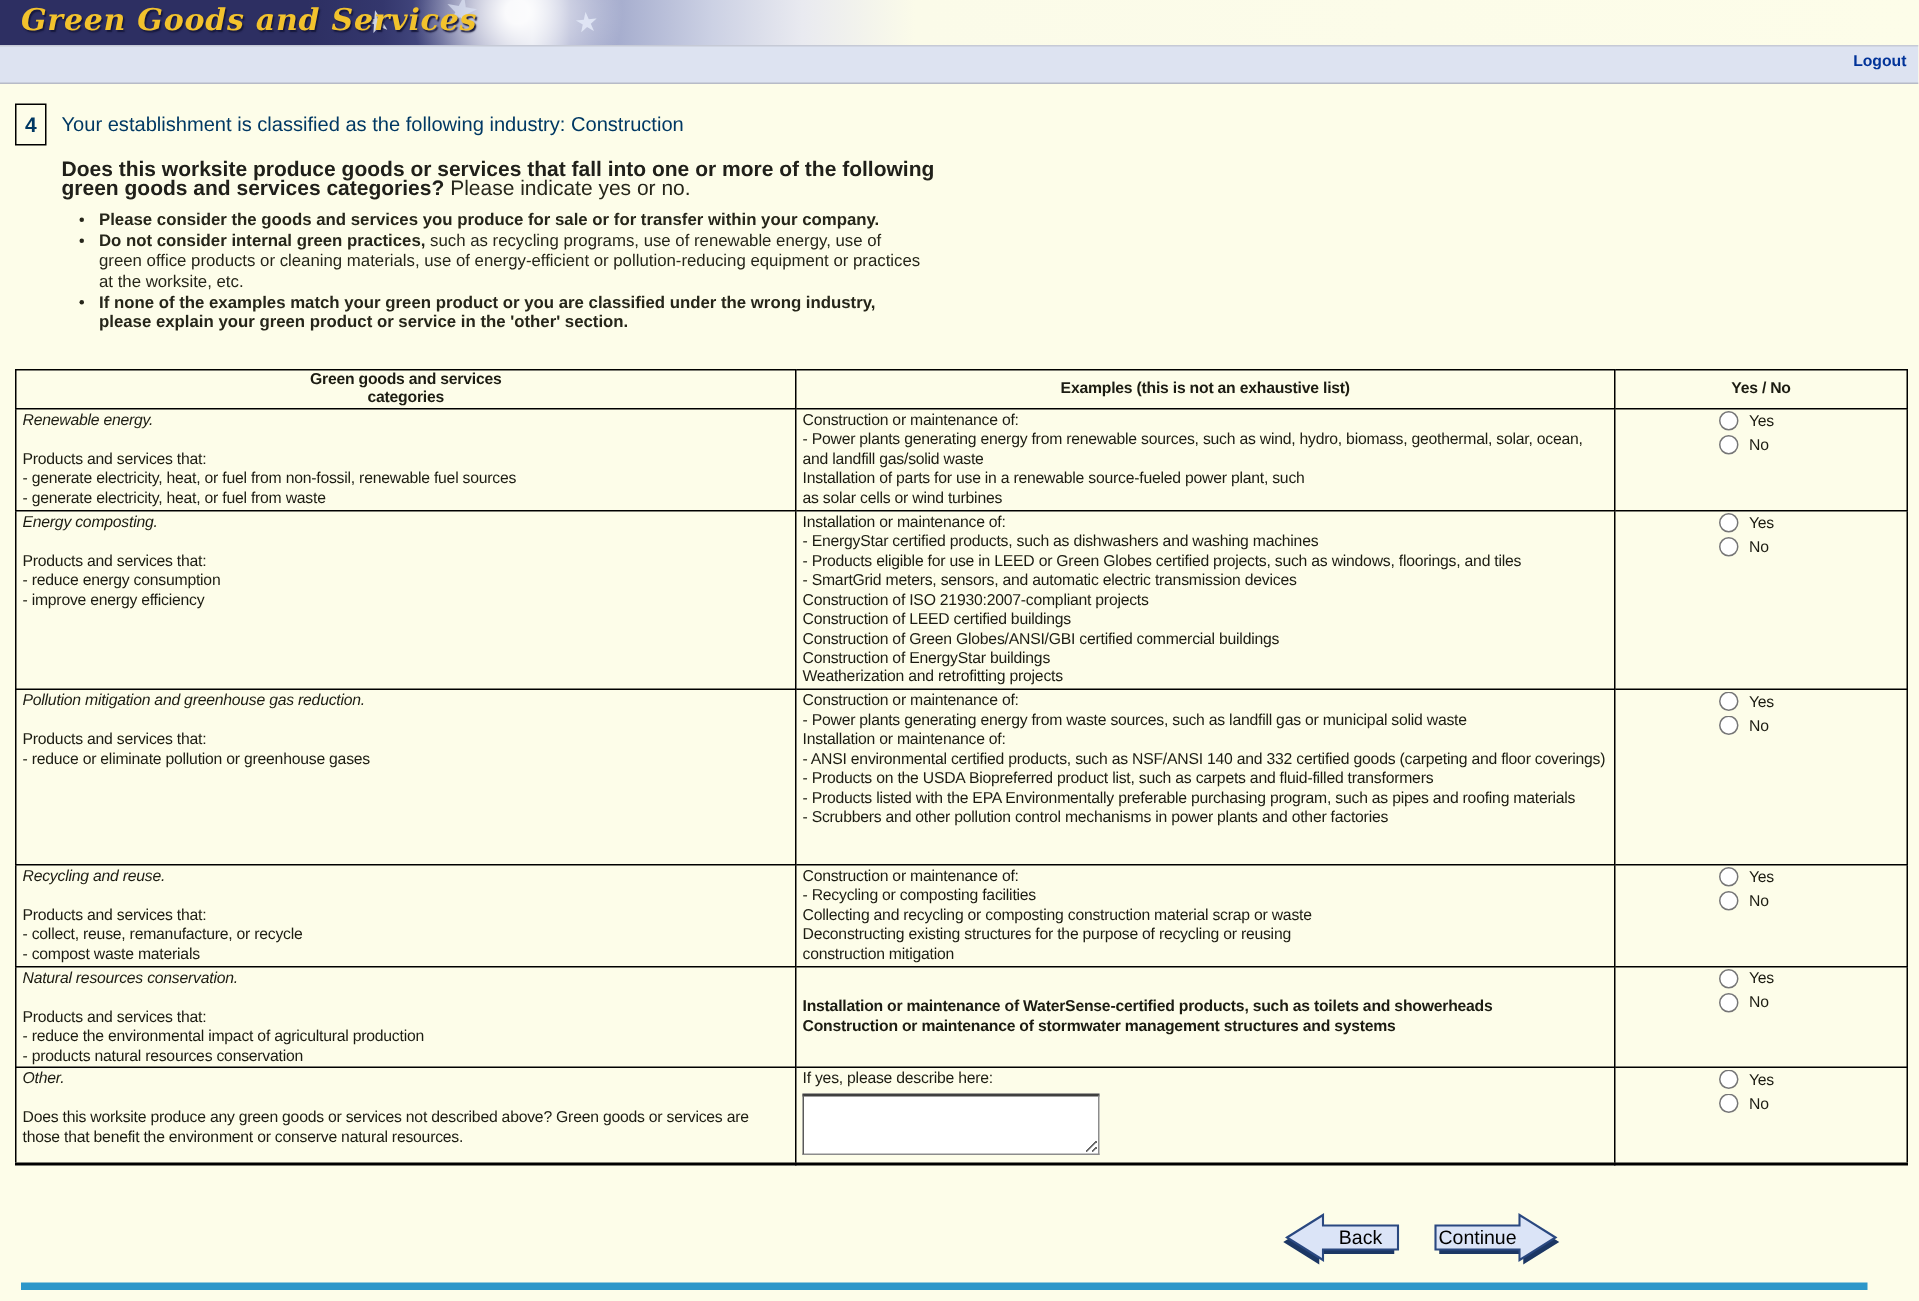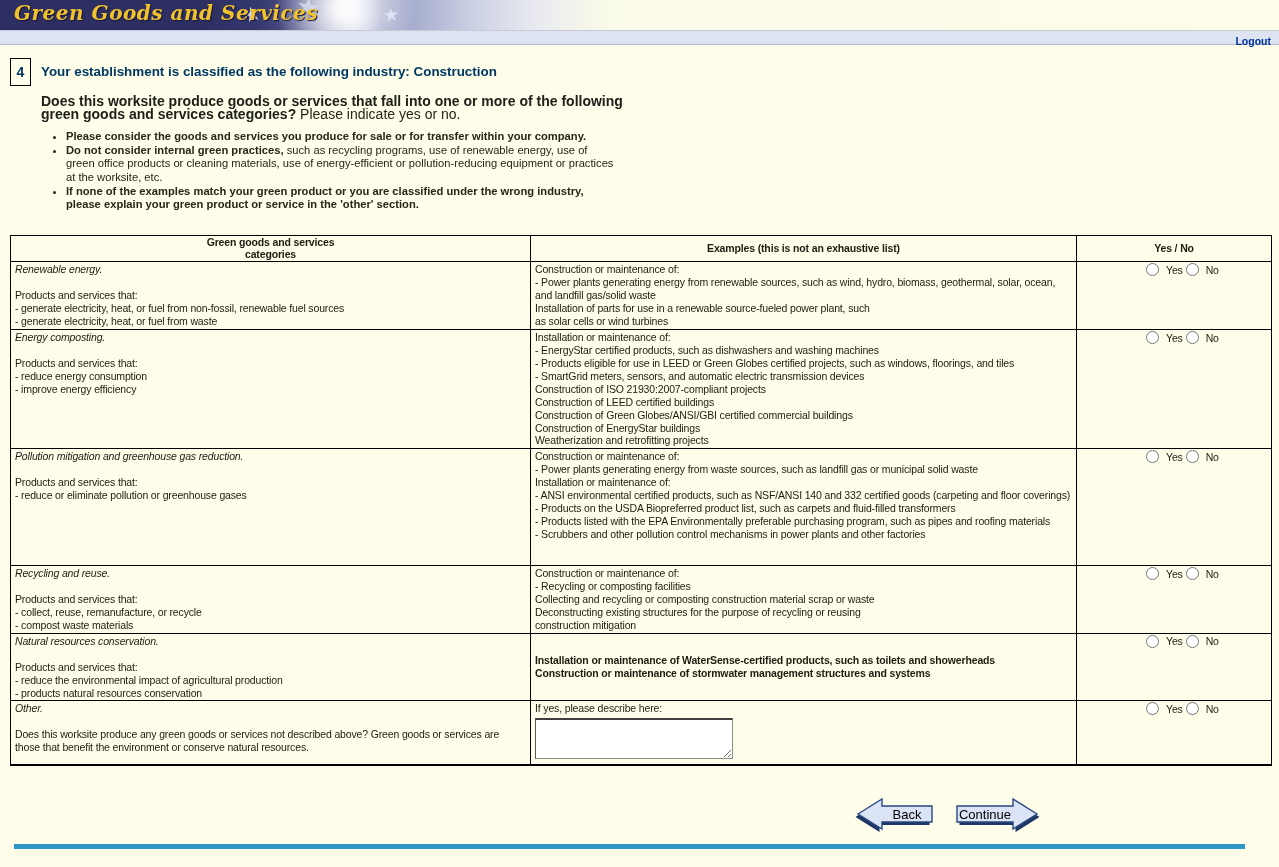--- a/index.html
+++ b/index.html
@@ -12,43 +12,43 @@
       radial-gradient(circle at 345px 8px, rgba(255,255,255,.95) 0 8px, rgba(255,255,255,0) 70px),
       linear-gradient(90deg,#2d2f62 0,#2d2f62 205px,#34376d 255px,#4a4f86 295px,#8287b2 330px,#c3c8de 355px,#9299c2 380px,#abb2d1 420px,#ccd1e4 475px,#e9eaf0 535px,#fbfbe9 610px,#fdfde9 100%);
   }
   .banner .star { position:absolute; color:rgba(235,240,250,.85); user-select:none; }
   .banner .s1 { left:243px; top:2px;  font-size:20px; transform:rotate(-14deg); }
   .banner .s2 { left:296px; top:-8px; font-size:26px; transform:rotate(10deg);  color:rgba(220,227,244,.7); }
   .banner .s3 { left:383px; top:4px;  font-size:18px; transform:rotate(-6deg);  color:rgba(226,232,246,.9); }
   .banner-title { position:absolute; left:14px; top:1px; font-family:"DejaVu Serif", serif; font-style:italic; font-weight:bold; font-size:20px; color:#f2c22d; text-shadow:1px 1px 1px #15173b; letter-spacing:.5px; white-space:nowrap; }
 
   
-  .topbar { height:15px; background:#dde3f1; border-top:1px solid #c6cad6; border-bottom:1px solid #b7bbc7; text-align:right; }
+  .topbar { height:26px; background:#dde3f1; border-top:1px solid #c6cad6; border-bottom:1px solid #b7bbc7; text-align:right; }
   .logout { display:inline-block; font-size:10.5px; line-height:12px; color:#013399; text-decoration:none; padding-right:8px; font-weight:bold; cursor:pointer; }
 
   
   .qhead { position:relative; margin:13px 0 0 10px; height:30px; }
   .qnum { position:absolute; left:0; top:0; width:21px; height:28px; border:1px solid #000; display:flex; align-items:center; justify-content:center; font-weight:bold; font-size:14px; color:#003863; }
-  .qtitle { margin-left:31px; padding-top:6px; font-weight:bold; font-size:13.4px; color:#003863; }
+  .qtitle { margin-left:31px; padding-top:6px; font-weight:normal; font-size:13.4px; color:#003863; }
 
   .intro { margin:7px 0 0 41px; width:598px; font-size:14px; line-height:13px; color:#26261a; }
   .intro b { color:#20201a; }
 
   ul.bullets { margin:9px 0 0 66px; width:548px; list-style:disc outside; }
   ul.bullets li { font-size:11.2px; line-height:13.2px; margin-bottom:1px; color:#26261a; }
 
   
   table.ggs { border-collapse:collapse; table-layout:fixed; margin:24px 0 0 10px; width:1261px; border:1px solid #000; border-bottom:2px solid #000; background:#fdfde9; }
   .ggs th, .ggs td { border:1px solid #000; vertical-align:top; padding:1px 4px; font-size:10.5px; letter-spacing:-0.15px; }
   .ggs th { font-weight:bold; text-align:center; vertical-align:middle; padding:1px 2px; line-height:11.5px; height:23px; }
   .line { line-height:12.9px; min-height:12.9px; white-space:normal; }
   .cat-title { font-style:italic; line-height:12.9px; }
   .excell.vmid { vertical-align:middle;font-weight:bold; }
   .yncell { vertical-align:middle; }
-  .yn { display:flex; flex-direction:row; gap:3px; width:56px; margin:0 auto; }
+  .yn { display:flex; flex-direction:column; gap:3px; width:56px; margin:0 auto; }
   .yn label { display:flex; align-items:center; gap:7px; font-size:10.5px; cursor:pointer; }
   .yn input[type=radio] { width:13px; height:13px; margin:0; accent-color:#444; cursor:pointer; }
   .excell textarea { display:block; margin-top:3px; width:198px; height:41px; resize:both; background:#fff; border:1px solid #8c8c8c; border-top:2px solid #3f3f3f; border-left:1px solid #5a5a5a; font-family:"Liberation Sans", sans-serif; font-size:11px; }
 
   
   .btnrow { display:flex; gap:17px; margin:29px 0 0 855px; }
   .navbtn { cursor:pointer; }
   .navbtn text { font-family:"Liberation Sans", sans-serif; font-size:13px; fill:#000; }
 
   

